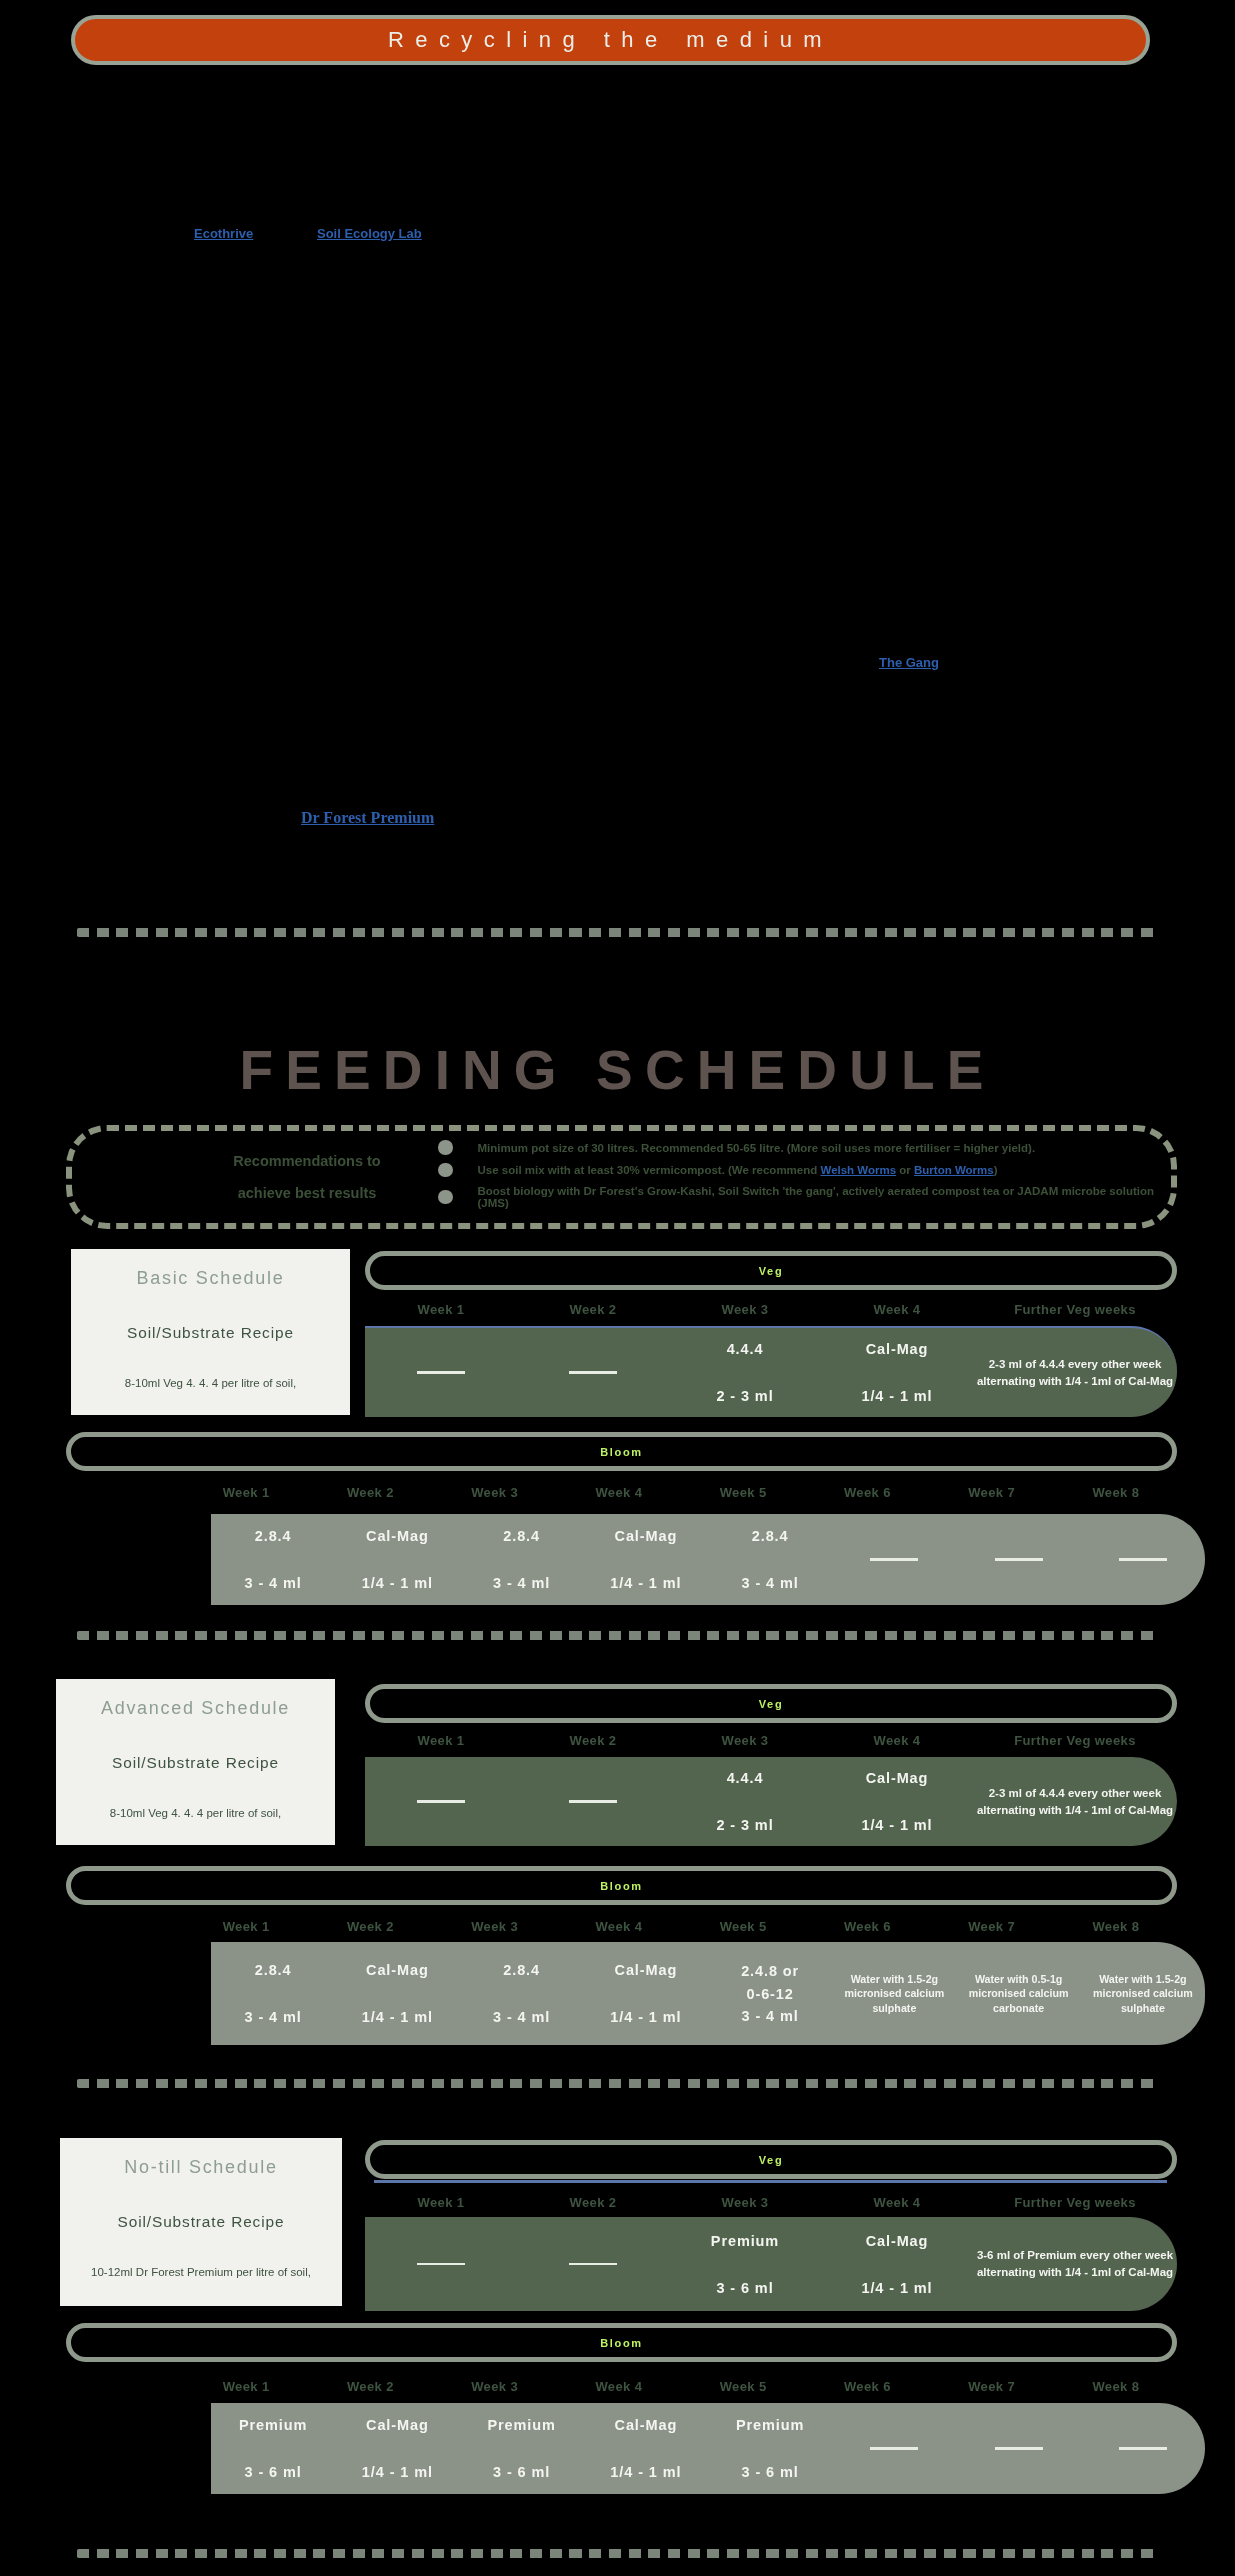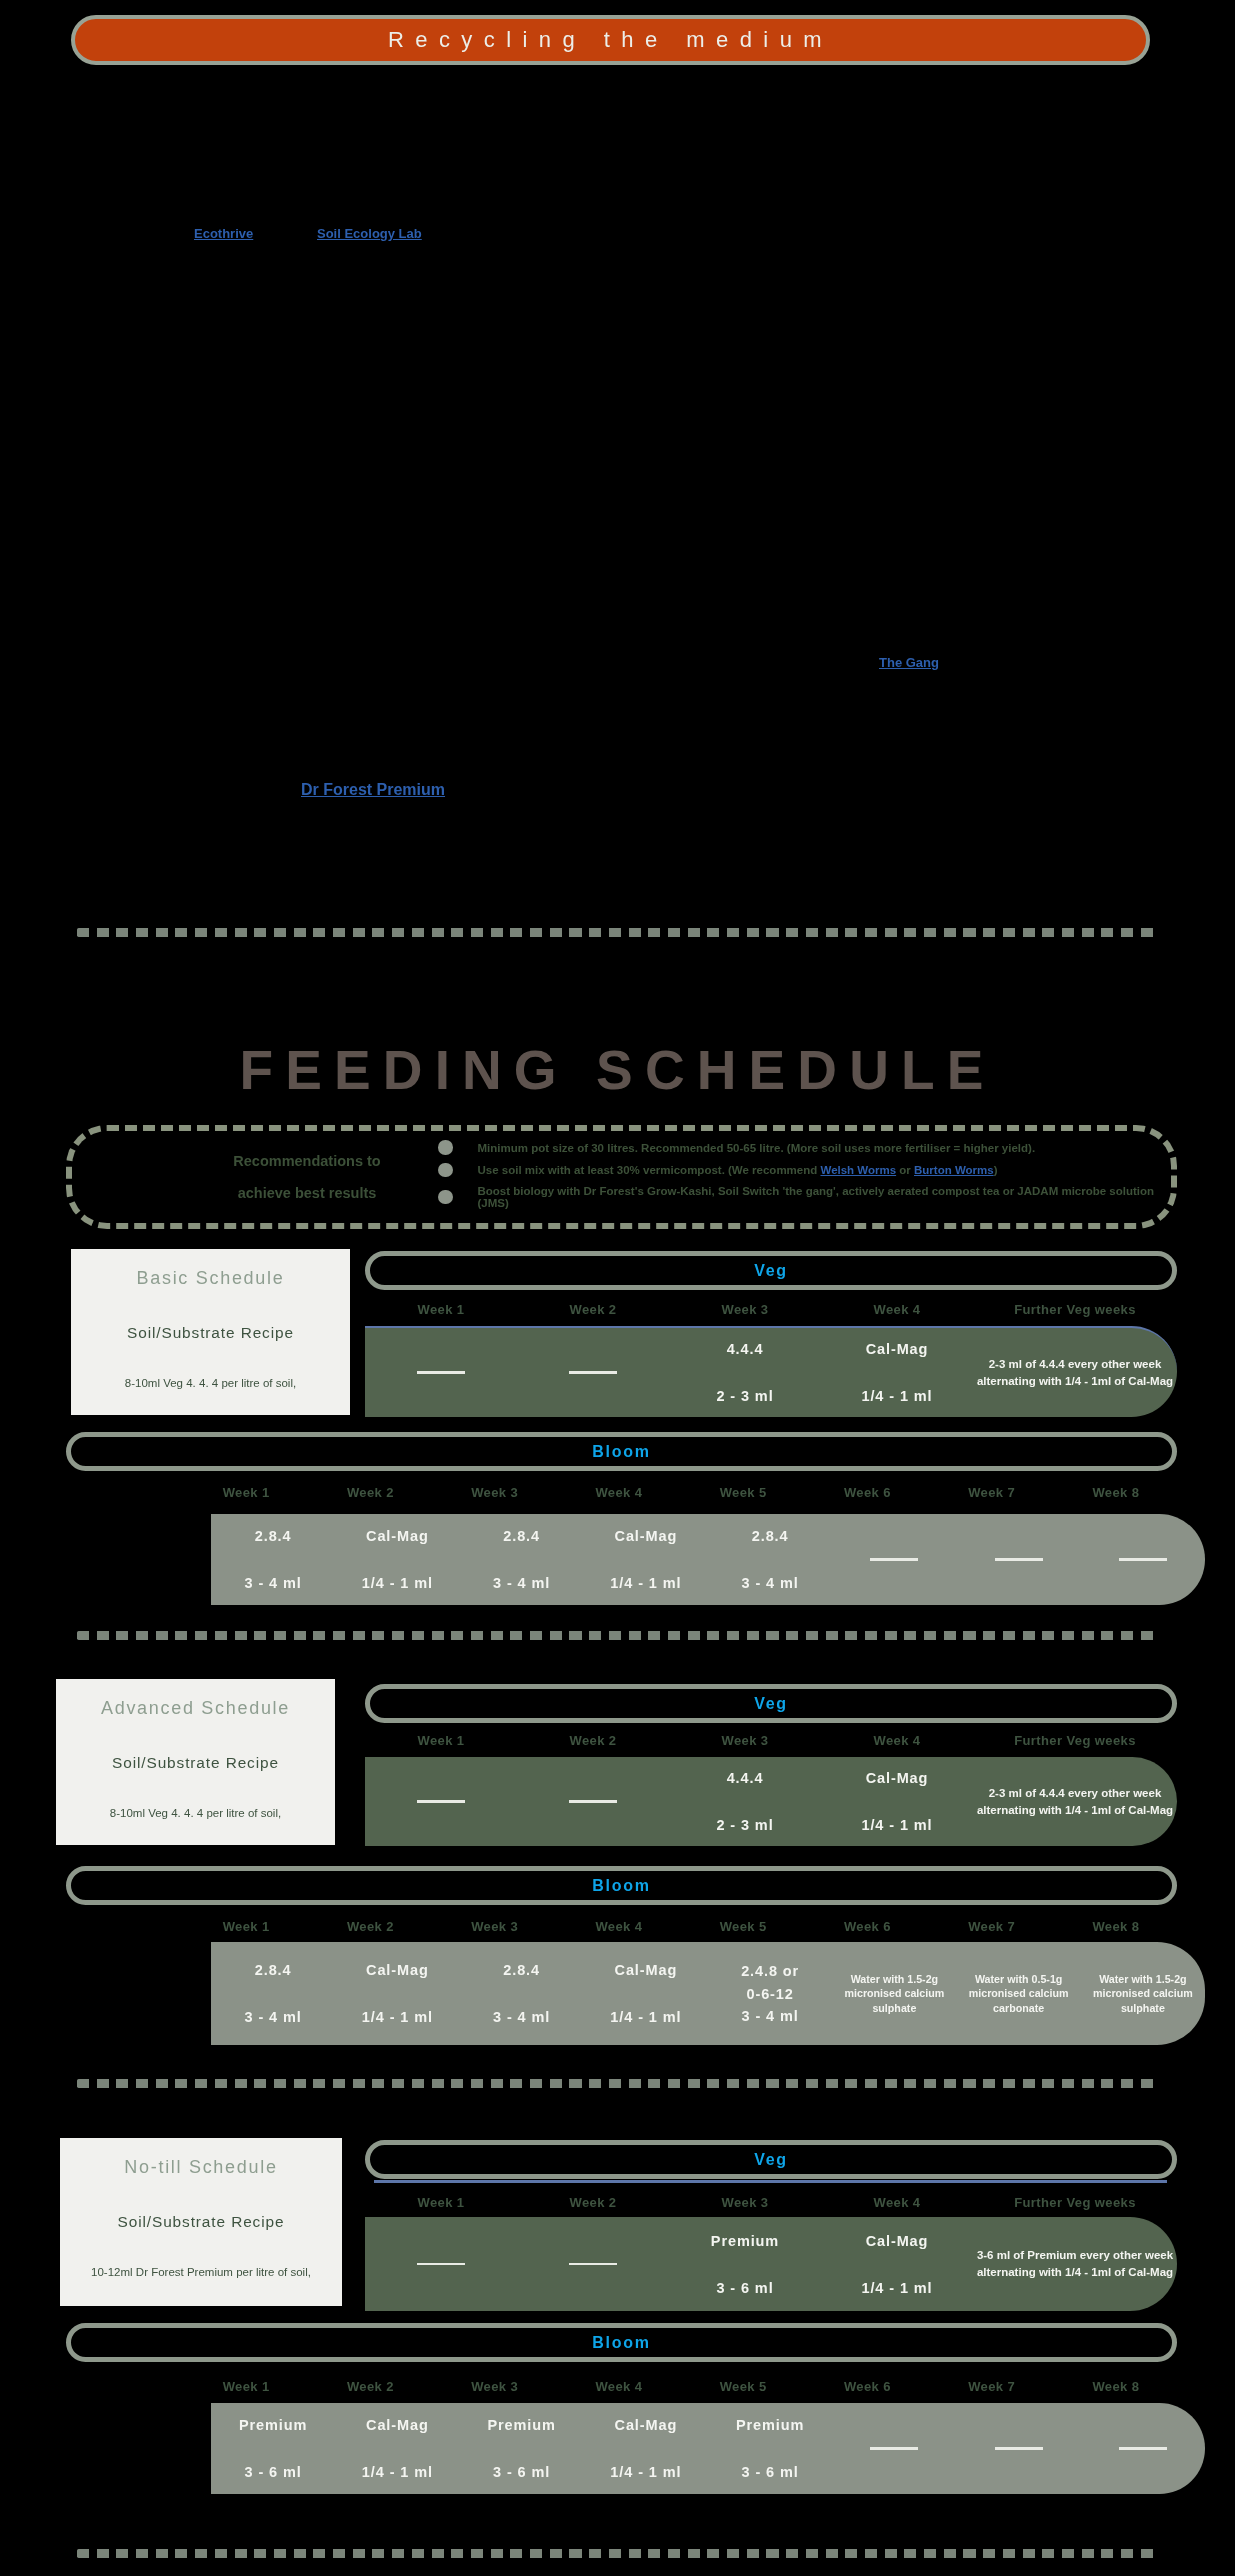--- a/index.html
+++ b/index.html
@@ -42,21 +42,21 @@
     color:#8e9e90;font-size:18px;letter-spacing:1.7px;}
   .card .c-sub{position:absolute;left:0;top:75px;width:100%;text-align:center;
     color:#3e5340;font-size:15.4px;letter-spacing:0.9px;}
   .card .c-recipe{position:absolute;left:0;top:128px;width:100%;text-align:center;
     color:#3e5340;font-size:11.5px;}
 
   
   .pill{position:absolute;box-sizing:border-box;height:39px;background:#000;
     border:5.1px solid #8e988b;border-radius:22px;
     display:flex;align-items:center;justify-content:center;}
-  .pill span{color:#0ea5e9;font-weight:bold;font-size:16px;letter-spacing:1.7px;}
+  .pill span{color:#bef264;font-weight:bold;font-size:11px;letter-spacing:1.7px;}
 
   
   .wrow{position:absolute;display:flex;}
   .wrow div{text-align:center;color:#3e5340;font-weight:bold;font-size:13px;letter-spacing:0.4px;}
   .vcols > div{width:152px;flex:0 0 auto;}
   .vcols > div:last-child{width:auto;flex:1;}
   .bcols > div{flex:1;}
 
   
   .bar{position:absolute;display:flex;align-items:center;}
@@ -77,21 +77,21 @@
 
 <div class="page">
 
   <div class="title-pill">
     <span>Recycling the medium</span>
   </div>
 
   <a class="doc-link" style="left:194px;top:226px;">Ecothrive</a>
   <a class="doc-link" style="left:317px;top:226px;">Soil Ecology Lab</a>
   <a class="doc-link" style="left:879px;top:655px;">The Gang</a>
-  <a class="doc-link big" style="left:301px;top:781px;">Dr Forest Premium</a>
+  <a class="doc-link big" style="left:301px;top:809px;font-family:Liberation Serif, serif;">Dr Forest Premium</a>
 
   <div class="divider" style="top:928px;"></div>
 
   <div class="feeding-title">FEEDING SCHEDULE</div>
 
   <div class="recs">
     <div class="recs-label">
       <div>Recommendations to</div>
       <div>achieve best results</div>
     </div>

